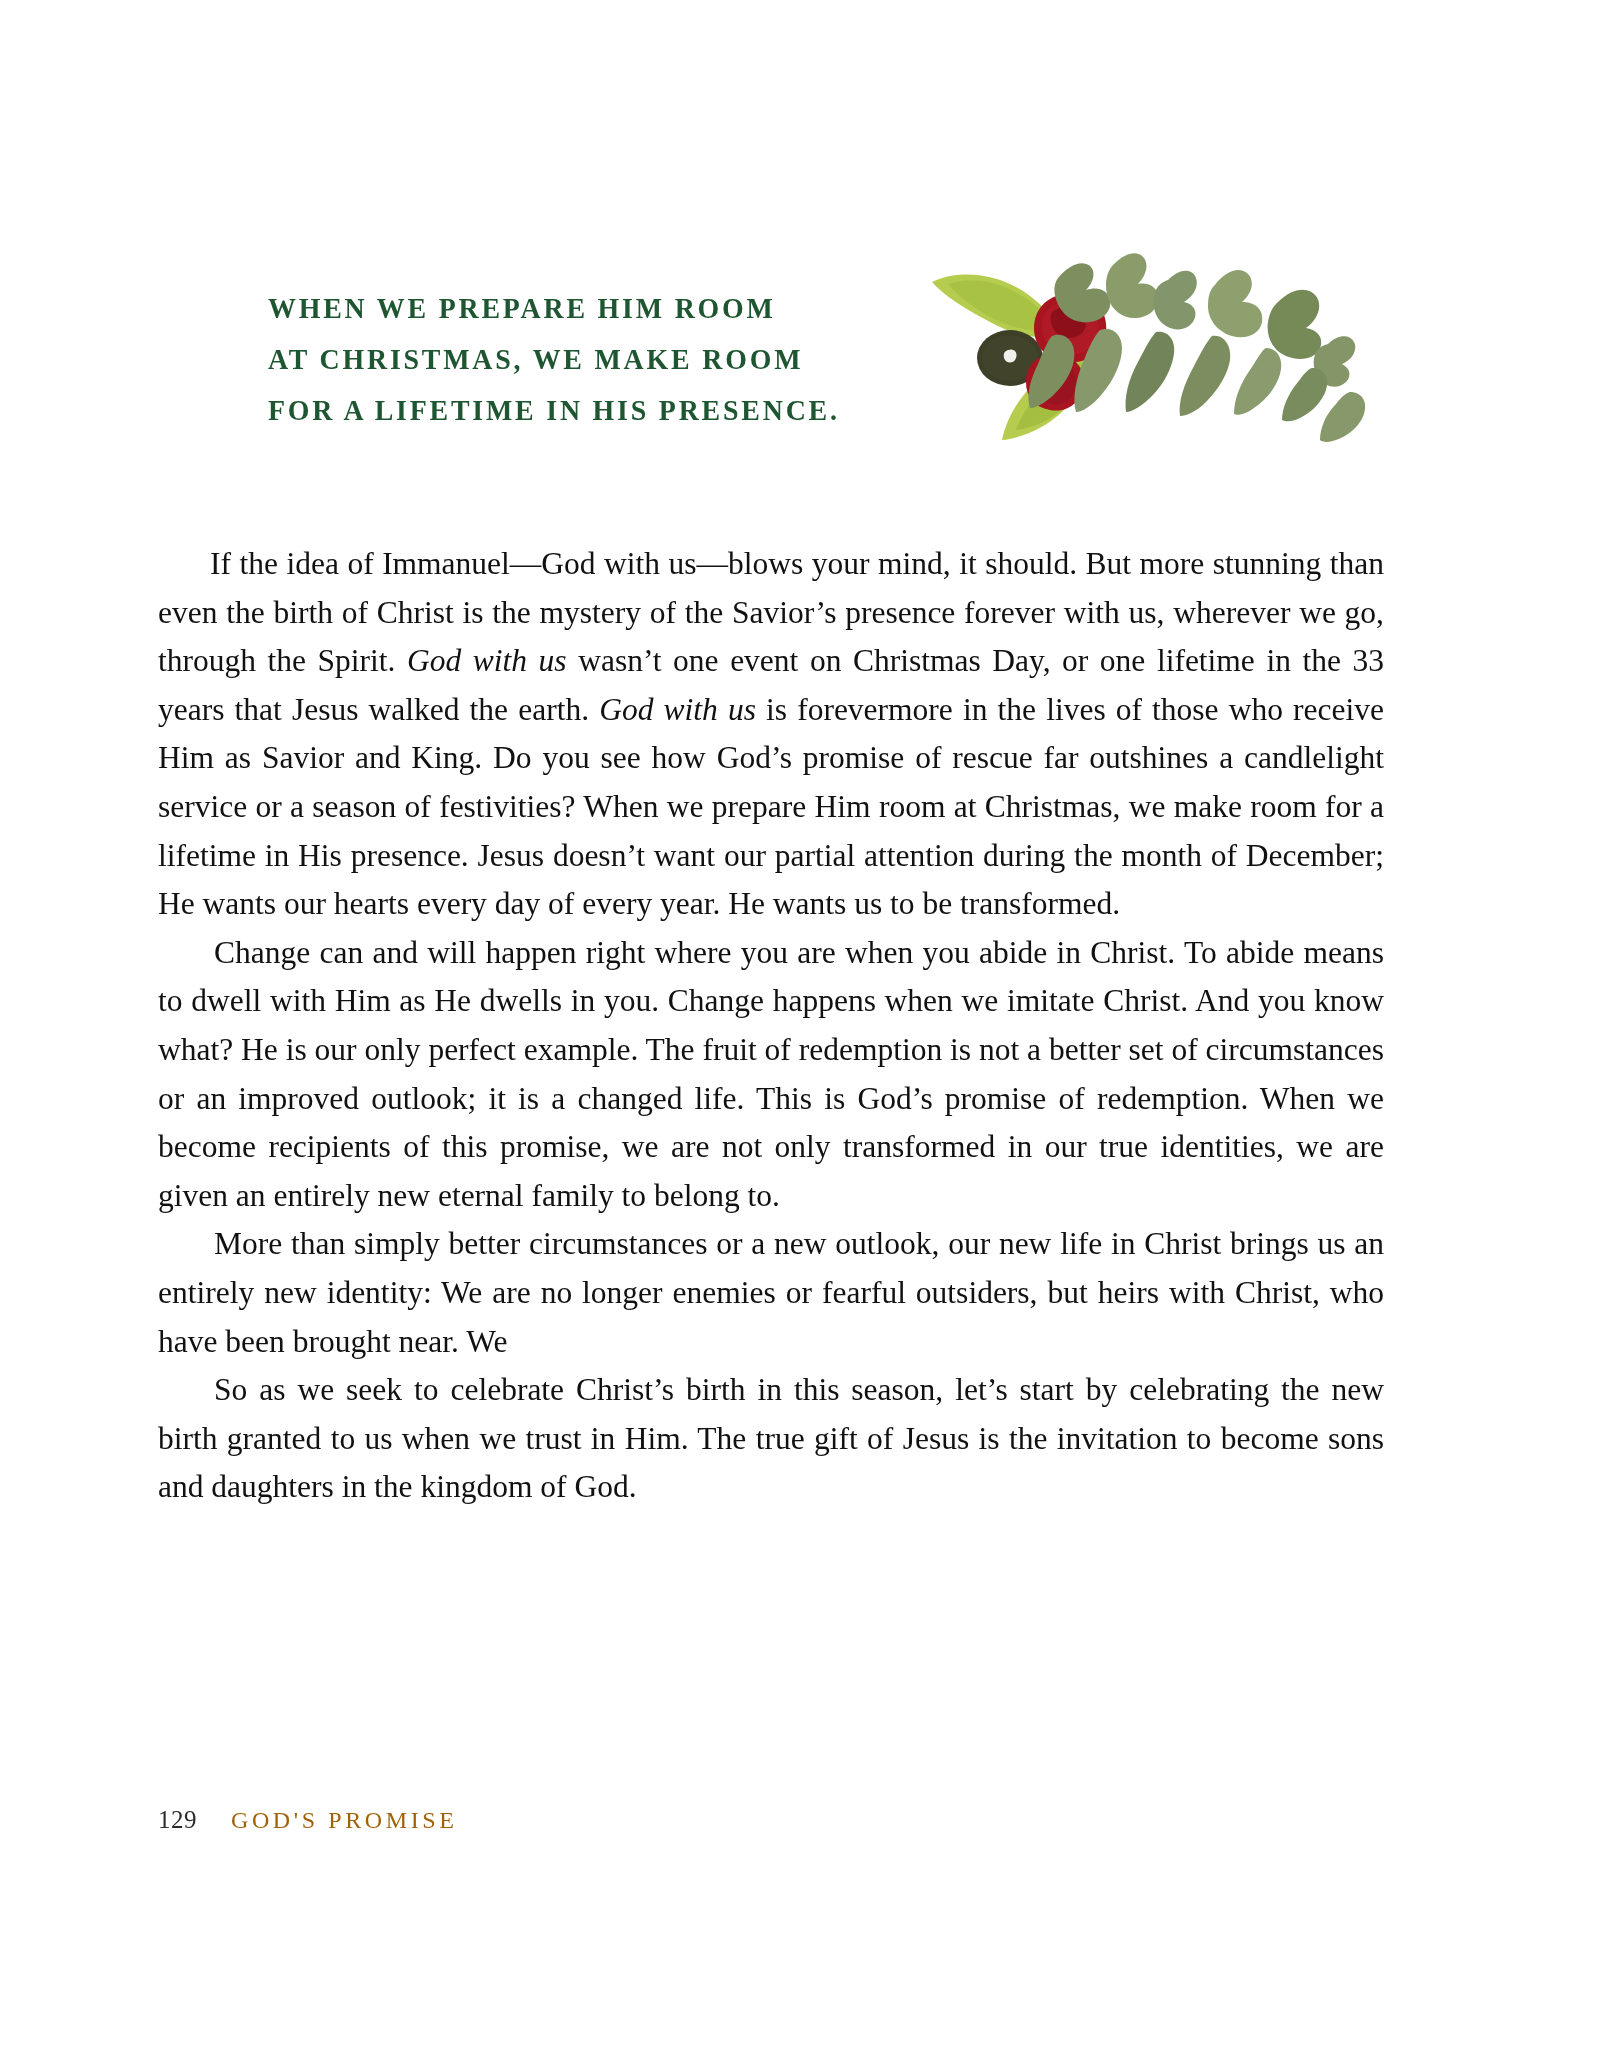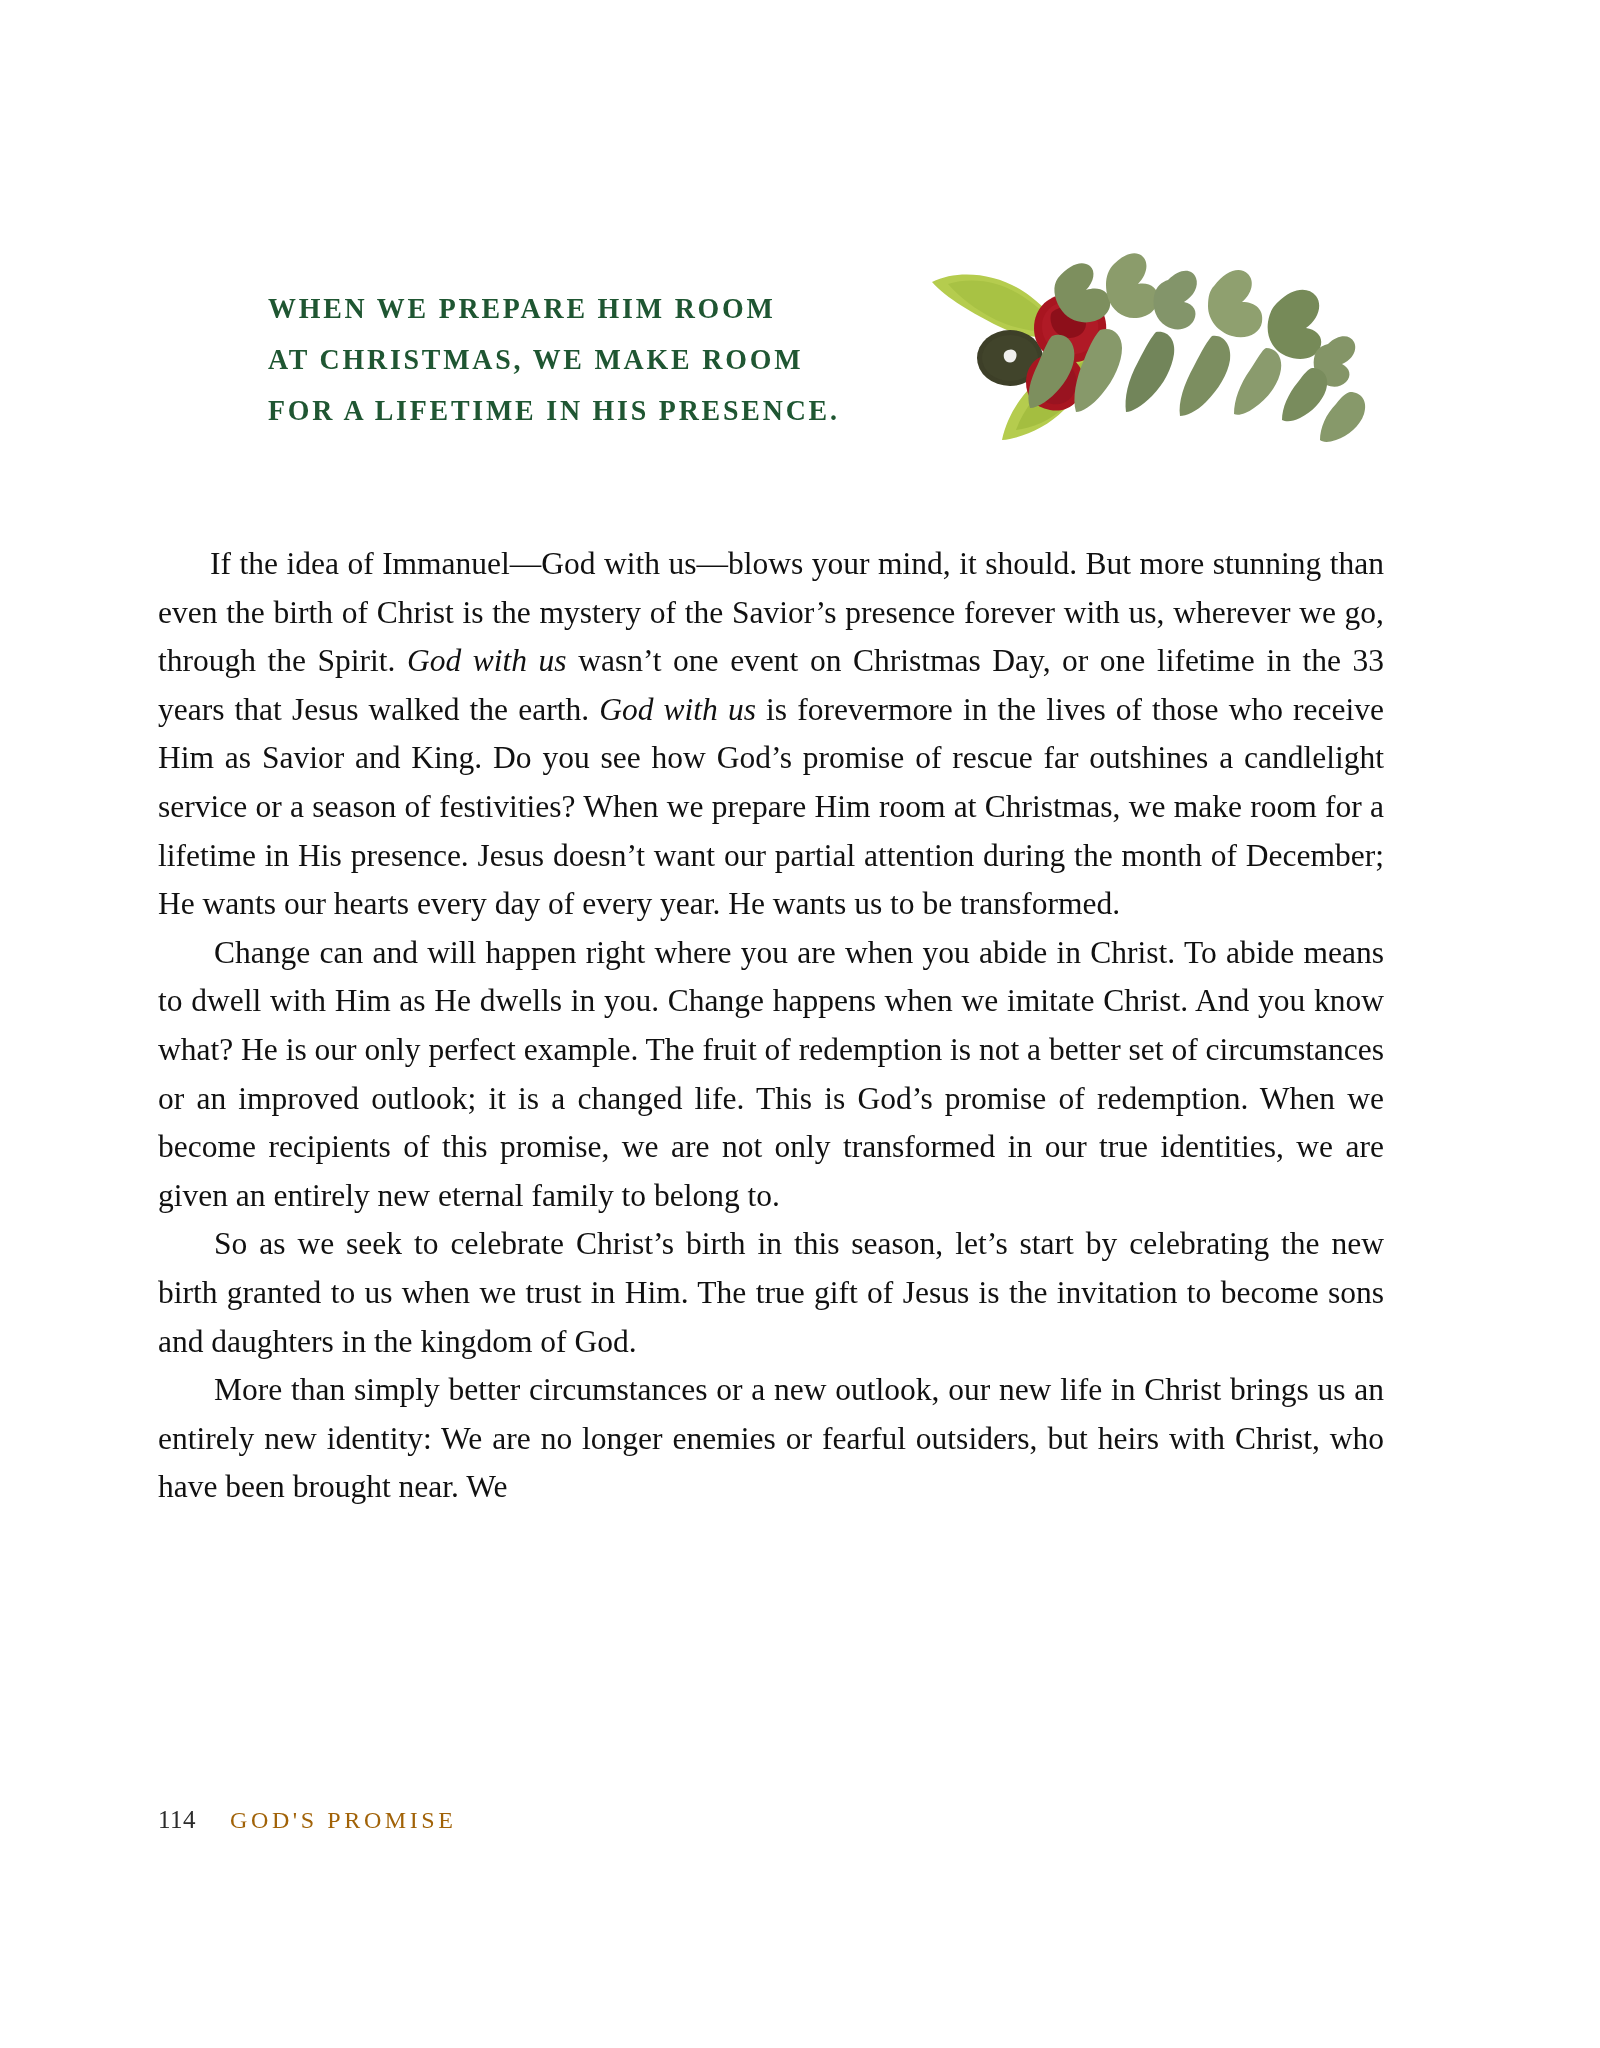--- a/index.html
+++ b/index.html
@@ -138,22 +138,22 @@
         <path d="M336 108 C348 108 354 120 350 134 C346 148 336 160 324 168 C316 174 308 176 304 174 C304 160 310 144 320 130 C328 118 332 110 336 108 Z" fill="#8a9b6d"></path>
         <path d="M382 128 C394 128 400 138 396 150 C392 162 382 172 370 178 C362 182 356 182 352 180 C352 168 358 154 368 142 C374 134 378 129 382 128 Z" fill="#798c5d"></path>
         <path d="M420 152 C432 152 438 162 434 174 C430 186 418 196 406 200 C398 203 392 202 390 200 C390 188 396 174 406 164 C412 156 416 153 420 152 Z" fill="#87996a"></path>
       </g>
     </svg>
   </div>
 
   <div class="body-column">
     <p class="para">If the idea of Immanuel—God with us—blows your mind, it should. But more stunning than even the birth of Christ is the mystery of the Savior’s presence forever with us, wherever we go, through the Spirit. <em>God with us</em> wasn’t one event on Christmas Day, or one lifetime in the 33 years that Jesus walked the earth. <em>God with us</em> is forevermore in the lives of those who receive Him as Savior and King. Do you see how God’s promise of rescue far outshines a candlelight service or a season of festivities? When we prepare Him room at Christmas, we make room for a lifetime in His presence. Jesus doesn’t want our partial attention during the month of December; He wants our hearts every day of every year. He wants us to be transformed.</p>
     <p class="para">Change can and will happen right where you are when you abide in Christ. To abide means to dwell with Him as He dwells in you. Change happens when we imitate Christ. And you know what? He is our only perfect example. The fruit of redemption is not a better set of circumstances or an improved outlook; it is a changed life. This is God’s promise of redemption. When we become recipients of this promise, we are not only transformed in our true identities, we are given an entirely new eternal family to belong to.</p>
+    <p class="para">More than simply better circumstances or a new outlook, our new life in Christ brings us an entirely new identity: We are no longer enemies or fearful outsiders, but heirs with Christ, who have been brought near. We</p>
     <p class="para">So as we seek to celebrate Christ’s birth in this season, let’s start by celebrating the new birth granted to us when we trust in Him. The true gift of Jesus is the invitation to become sons and daughters in the kingdom of God.</p>
-    <p class="para">More than simply better circumstances or a new outlook, our new life in Christ brings us an entirely new identity: We are no longer enemies or fearful outsiders, but heirs with Christ, who have been brought near. We</p>
   </div>
 
   <div class="footer">
-    <span class="folio">114</span>
+    <span class="folio">129</span>
     <span class="running-head">God's Promise</span>
   </div>
 
 </div>
 
 </body></html>

